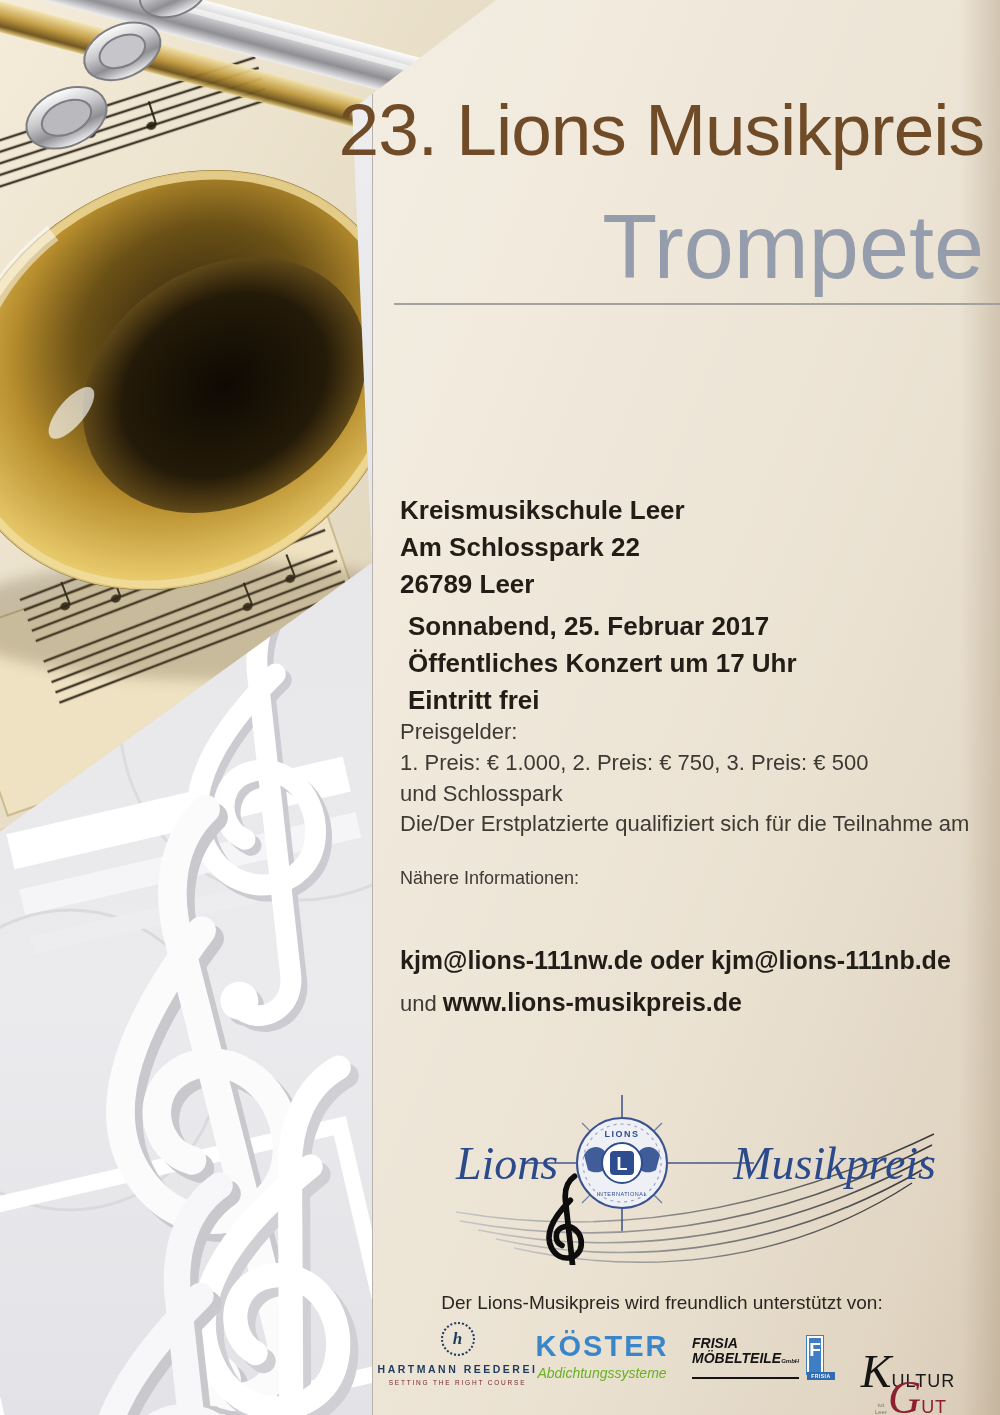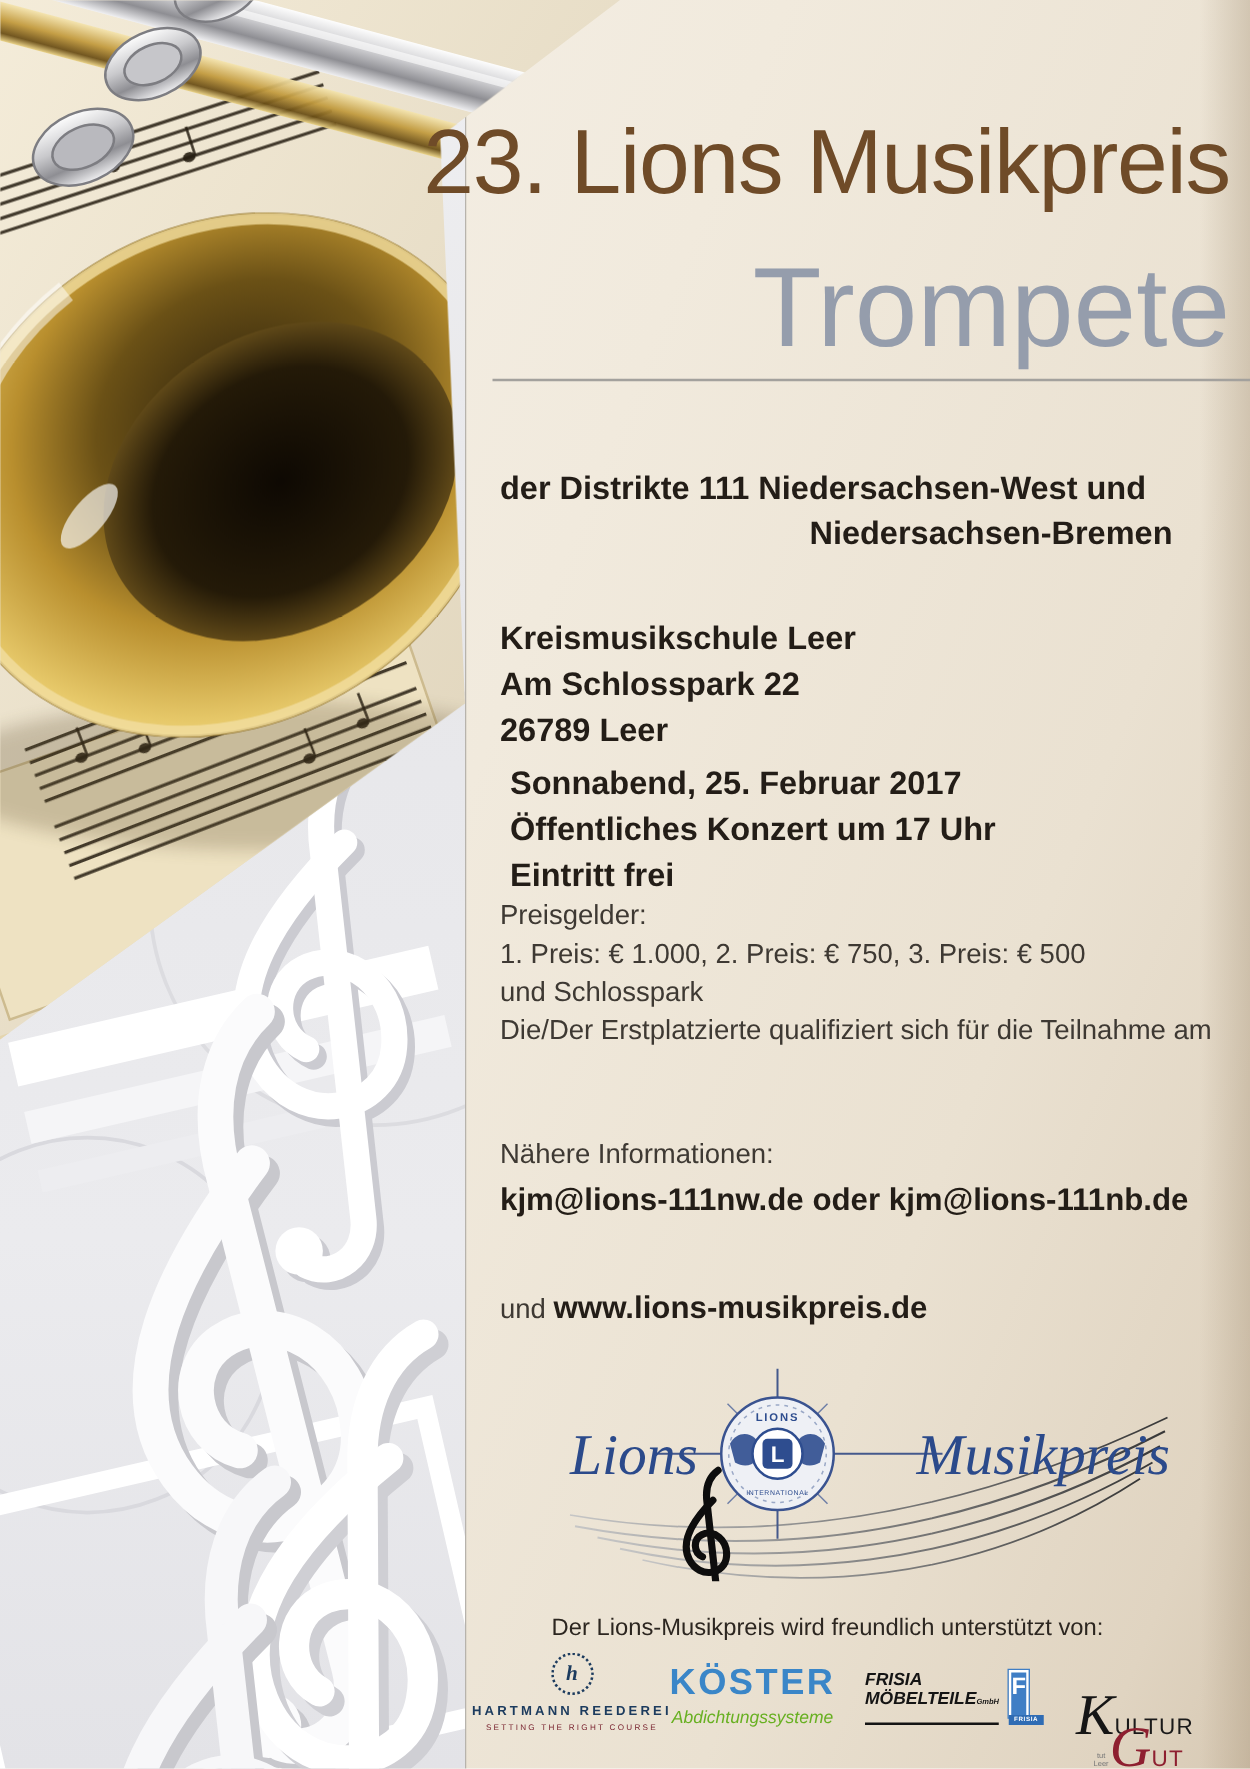--- a/index.html
+++ b/index.html
@@ -25,23 +25,23 @@
   .subtitle{position:absolute;top:196px;right:16px;white-space:nowrap;
     font-size:90px;font-weight:400;color:#959dac;}
   .rule{position:absolute;top:303px;left:2px;right:0;height:2px;background:#a3a19d;}
   .districts{position:absolute;top:372px;left:8px;width:552px;
     font-size:26px;font-weight:bold;color:#231d17;line-height:36px;}
   .districts .l2{text-align:right;padding-right:14px;}
   .venue{position:absolute;top:492px;left:8px;font-size:26px;font-weight:bold;color:#231d17;line-height:37px;}
   .event{position:absolute;top:608px;left:16px;font-size:26px;font-weight:bold;color:#231d17;line-height:37px;}
   .prizes{position:absolute;top:716px;left:8px;font-size:22px;color:#3e3933;line-height:31px;}
   .qualif{position:absolute;top:808px;left:8px;font-size:22px;color:#3e3933;line-height:31px;}
-  .info-heading{position:absolute;top:910px;left:8px;font-size:22px;color:#3e3933;}
+  .info-heading{position:absolute;top:868px;left:8px;font-size:18px;color:#3e3933;}
   .emails{position:absolute;top:946px;left:8px;font-size:25px;font-weight:bold;color:#231d17;}
-  .webline{position:absolute;top:1032px;left:8px;font-size:22px;color:#3e3933;}
+  .webline{position:absolute;top:988px;left:8px;font-size:22px;color:#3e3933;}
   .webline .url{font-size:25px;font-weight:bold;color:#231d17;}
   
   .logo-block{position:absolute;left:450px;top:1093px;width:490px;height:172px;}
   .logo-block svg{display:block;}
   .logo-word{font-family:"Liberation Serif",serif;font-style:italic;fill:#2b4a8b;}
   
   .supporters-heading{position:absolute;left:392px;top:1292px;width:540px;text-align:center;
     font-size:19px;color:#2c2620;}
   .sponsor{position:absolute;text-align:center;}
   .sp-hartmann{left:370px;top:1322px;width:175px;}
@@ -256,24 +256,20 @@
         <ellipse cx="-95" cy="-62" rx="32" ry="13" transform="rotate(-18)" fill="#ffffff" opacity=".65"></ellipse>
       </g>
     </svg>
   </div>
 
   <div class="content">
     <div class="title">23. Lions Musikpreis</div>
     <div class="subtitle">Trompete</div>
     <div class="rule"></div>
 
-    <div class="districts">
-      <div>der Distrikte 111 Niedersachsen-West und</div>
-      <div class="l2">Niedersachsen-Bremen</div>
-    </div>
 
     <div class="venue">
       <div>Kreismusikschule Leer</div>
       <div>Am Schlosspark 22</div>
       <div>26789 Leer</div>
     </div>
 
     <div class="event">
       <div>Sonnabend, 25. Februar 2017</div>
       <div>Öffentliches Konzert um 17 Uhr</div>

